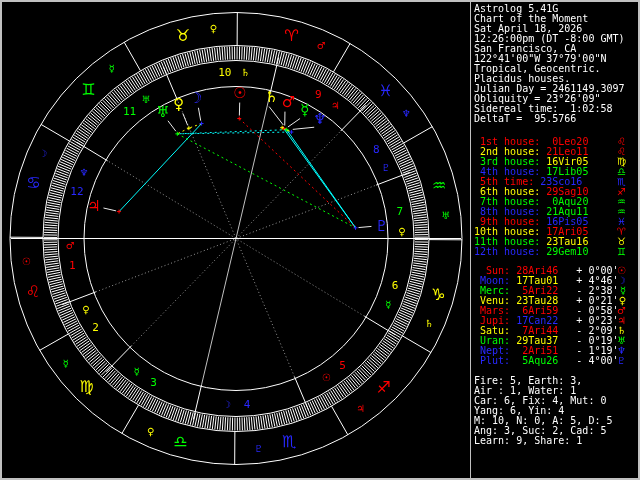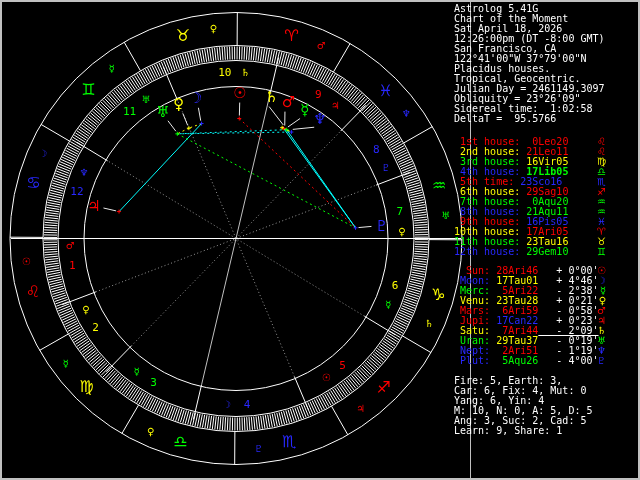--- a/index.html
+++ b/index.html
@@ -1,19 +1,19 @@
 <!DOCTYPE html>
 <html><head>
 <meta charset="utf-8">
 <style>
   html,body{margin:0;padding:0;background:#555;}
   #screen{position:relative;width:640px;height:480px;background:#000;overflow:hidden;
           font-family:"DejaVu Sans Mono", monospace;}
   #wheel-svg{position:absolute;left:0;top:0;}
-  #panel{position:absolute;left:448px;top:0;width:166px;height:452px;}
+  #panel{position:absolute;left:468px;top:0;width:166px;height:452px;}
   .tblock{position:absolute;left:6px;right:2px;}
   .trow{position:relative;height:10px;line-height:10px;font-size:10px;white-space:pre;color:#fff;}
   .trow .g{position:absolute;right:6px;top:0;font-family:"DejaVu Sans", sans-serif;font-size:10px;line-height:10px;}
   #header-block{top:4px;}
   #houses-block{top:137px;}
   #planets-block{top:266px;}
   #stats-block{top:376px;}
 </style>
 </head>
 <body>
@@ -641,55 +641,56 @@
       <text x="93.72250624785434" y="205.74156945749462" fill="#ff0000" font-size="15" font-family="&quot;DejaVu Sans&quot;, sans-serif" text-anchor="middle" dominant-baseline="central">♃</text>
     </svg>
   <div id="panel">
     <div id="header-block" class="tblock">
       <div class="trow">Astrolog 5.41G</div>
       <div class="trow">Chart of the Moment</div>
       <div class="trow">Sat April 18, 2026</div>
       <div class="trow">12:26:00pm (DT -8:00 GMT)</div>
       <div class="trow">San Francisco, CA</div>
       <div class="trow">122°41'00"W 37°79'00"N</div>
+      <div class="trow">Tropical, Geocentric.</div>
       <div class="trow">Placidus houses.</div>
-      <div class="trow">Tropical, Geocentric.</div>
       <div class="trow">Julian Day = 2461149.3097</div>
       <div class="trow">Obliquity = 23°26'09"</div>
       <div class="trow">Sidereal time:  1:02:58</div>
       <div class="trow">DeltaT =  95.5766</div>
     </div>
     <div id="houses-block" class="tblock">
         <div class="trow"><span style="color: rgb(255, 0, 0);"> 1st house:</span><span style="color: rgb(255, 0, 0);">  0Leo20</span><span class="g" style="color: rgb(255, 0, 0);">♌</span></div>
         <div class="trow"><span style="color: rgb(255, 255, 0);"> 2nd house:</span><span style="color: rgb(255, 0, 0);"> 21Leo11</span><span class="g" style="color: rgb(255, 0, 0);">♌</span></div>
         <div class="trow"><span style="color: rgb(0, 255, 0);"> 3rd house:</span><span style="color: rgb(255, 255, 0);"> 16Vir05</span><span class="g" style="color: rgb(255, 255, 0);">♍</span></div>
-        <div class="trow"><span style="color: rgb(40, 40, 255);"> 4th house:</span><span style="color: rgb(0, 255, 0); font-weight: bold;"> 17Lib05</span><span class="g" style="color: rgb(0, 255, 0);">♎</span></div>
+        <div class="trow"><span style="color: rgb(40, 40, 255);"> 4th house:</span><span style="color: rgb(0, 255, 0);"> 17Lib05</span><span class="g" style="color: rgb(0, 255, 0);">♎</span></div>
         <div class="trow"><span style="color: rgb(255, 0, 0);"> 5th time:</span><span style="color: rgb(40, 40, 255);"> 23Sco16</span><span class="g" style="color: rgb(40, 40, 255);">♏</span></div>
         <div class="trow"><span style="color: rgb(255, 255, 0);"> 6th house:</span><span style="color: rgb(255, 0, 0);"> 29Sag10</span><span class="g" style="color: rgb(255, 0, 0);">♐</span></div>
         <div class="trow"><span style="color: rgb(0, 255, 0);"> 7th house:</span><span style="color: rgb(0, 255, 0);">  0Aqu20</span><span class="g" style="color: rgb(0, 255, 0);">♒</span></div>
         <div class="trow"><span style="color: rgb(40, 40, 255);"> 8th house:</span><span style="color: rgb(0, 255, 0);"> 21Aqu11</span><span class="g" style="color: rgb(0, 255, 0);">♒</span></div>
         <div class="trow"><span style="color: rgb(255, 0, 0);"> 9th house:</span><span style="color: rgb(40, 40, 255);"> 16Pis05</span><span class="g" style="color: rgb(40, 40, 255);">♓</span></div>
         <div class="trow"><span style="color: rgb(255, 255, 0);">10th house:</span><span style="color: rgb(255, 0, 0);"> 17Ari05</span><span class="g" style="color: rgb(255, 0, 0);">♈</span></div>
         <div class="trow"><span style="color: rgb(0, 255, 0);">11th house:</span><span style="color: rgb(255, 255, 0);"> 23Tau16</span><span class="g" style="color: rgb(255, 255, 0);">♉</span></div>
         <div class="trow"><span style="color: rgb(40, 40, 255);">12th house:</span><span style="color: rgb(0, 255, 0);"> 29Gem10</span><span class="g" style="color: rgb(0, 255, 0);">♊</span></div>
       </div>
     <div id="planets-block" class="tblock">
         <div class="trow"><span style="color: rgb(255, 0, 0);">  Sun:</span><span style="color: rgb(255, 0, 0);"> 28Ari46</span><span style="color: rgb(255, 255, 255);">   + 0°00'</span><span class="g" style="color: rgb(255, 0, 0);">☉</span></div>
         <div class="trow"><span style="color: rgb(40, 40, 255);"> Moon:</span><span style="color: rgb(255, 255, 0);"> 17Tau01</span><span style="color: rgb(255, 255, 255);">   + 4°46'</span><span class="g" style="color: rgb(40, 40, 255);">☽</span></div>
         <div class="trow"><span style="color: rgb(0, 255, 0);"> Merc:</span><span style="color: rgb(255, 0, 0); text-align: right;">  5Ari22</span><span style="color: rgb(255, 255, 255);">   - 2°38'</span><span class="g" style="color: rgb(0, 255, 0);">☿</span></div>
         <div class="trow"><span style="color: rgb(255, 255, 0);"> Venu:</span><span style="color: rgb(255, 255, 0);"> 23Tau28</span><span style="color: rgb(255, 255, 255);">   + 0°21'</span><span class="g" style="color: rgb(255, 255, 0);">♀</span></div>
         <div class="trow"><span style="color: rgb(255, 0, 0);"> Mars:</span><span style="color: rgb(255, 0, 0);">  6Ari59</span><span style="color: rgb(255, 255, 255);">   - 0°58'</span><span class="g" style="color: rgb(255, 0, 0);">♂</span></div>
         <div class="trow"><span style="color: rgb(255, 0, 0);"> Jupi:</span><span style="color: rgb(40, 40, 255);"> 17Can22</span><span style="color: rgb(255, 255, 255);">   + 0°23'</span><span class="g" style="color: rgb(255, 0, 0);">♃</span></div>
-        <div class="trow"><span style="color: rgb(255, 255, 0);"> Satu:</span><span style="color: rgb(255, 0, 0);">  7Ari44</span><span style="color: rgb(255, 255, 255); text-decoration: underline;">   - 2°09'</span><span class="g" style="color: rgb(255, 255, 0);">♄</span></div>
+        <div class="trow"><span style="color: rgb(255, 255, 0);"> Satu:</span><span style="color: rgb(255, 0, 0);">  7Ari44</span><span style="color: rgb(255, 255, 255);">   - 2°09'</span><span class="g" style="color: rgb(255, 255, 0);">♄</span></div>
         <div class="trow"><span style="color: rgb(0, 255, 0);"> Uran:</span><span style="color: rgb(255, 255, 0);"> 29Tau37</span><span style="color: rgb(255, 255, 255);">   - 0°19'</span><span class="g" style="color: rgb(0, 255, 0);">♅</span></div>
         <div class="trow"><span style="color: rgb(40, 40, 255);"> Nept:</span><span style="color: rgb(255, 0, 0);">  2Ari51</span><span style="color: rgb(255, 255, 255);">   - 1°19'</span><span class="g" style="color: rgb(40, 40, 255);">♆</span></div>
         <div class="trow"><span style="color: rgb(40, 40, 255);"> Plut:</span><span style="color: rgb(0, 255, 0);">  5Aqu26</span><span style="color: rgb(255, 255, 255);">   - 4°00'</span><span class="g" style="color: rgb(40, 40, 255);">♇</span></div>
       </div>
     <div id="stats-block" class="tblock">
         <div class="trow">Fire: 5, Earth: 3,</div>
+        <div class="trow">Air : 1, Water: 1</div>
         <div class="trow">Car: 6, Fix: 4, Mut: 0</div>
         <div class="trow">Yang: 6, Yin: 4</div>
         <div class="trow">M: 10, N: 0, A: 5, D: 5</div>
         <div class="trow">Ang: 3, Suc: 2, Cad: 5</div>
         <div class="trow">Learn: 9, Share: 1</div>
       </div>
   </div>
 </div>
 
 </body></html>

